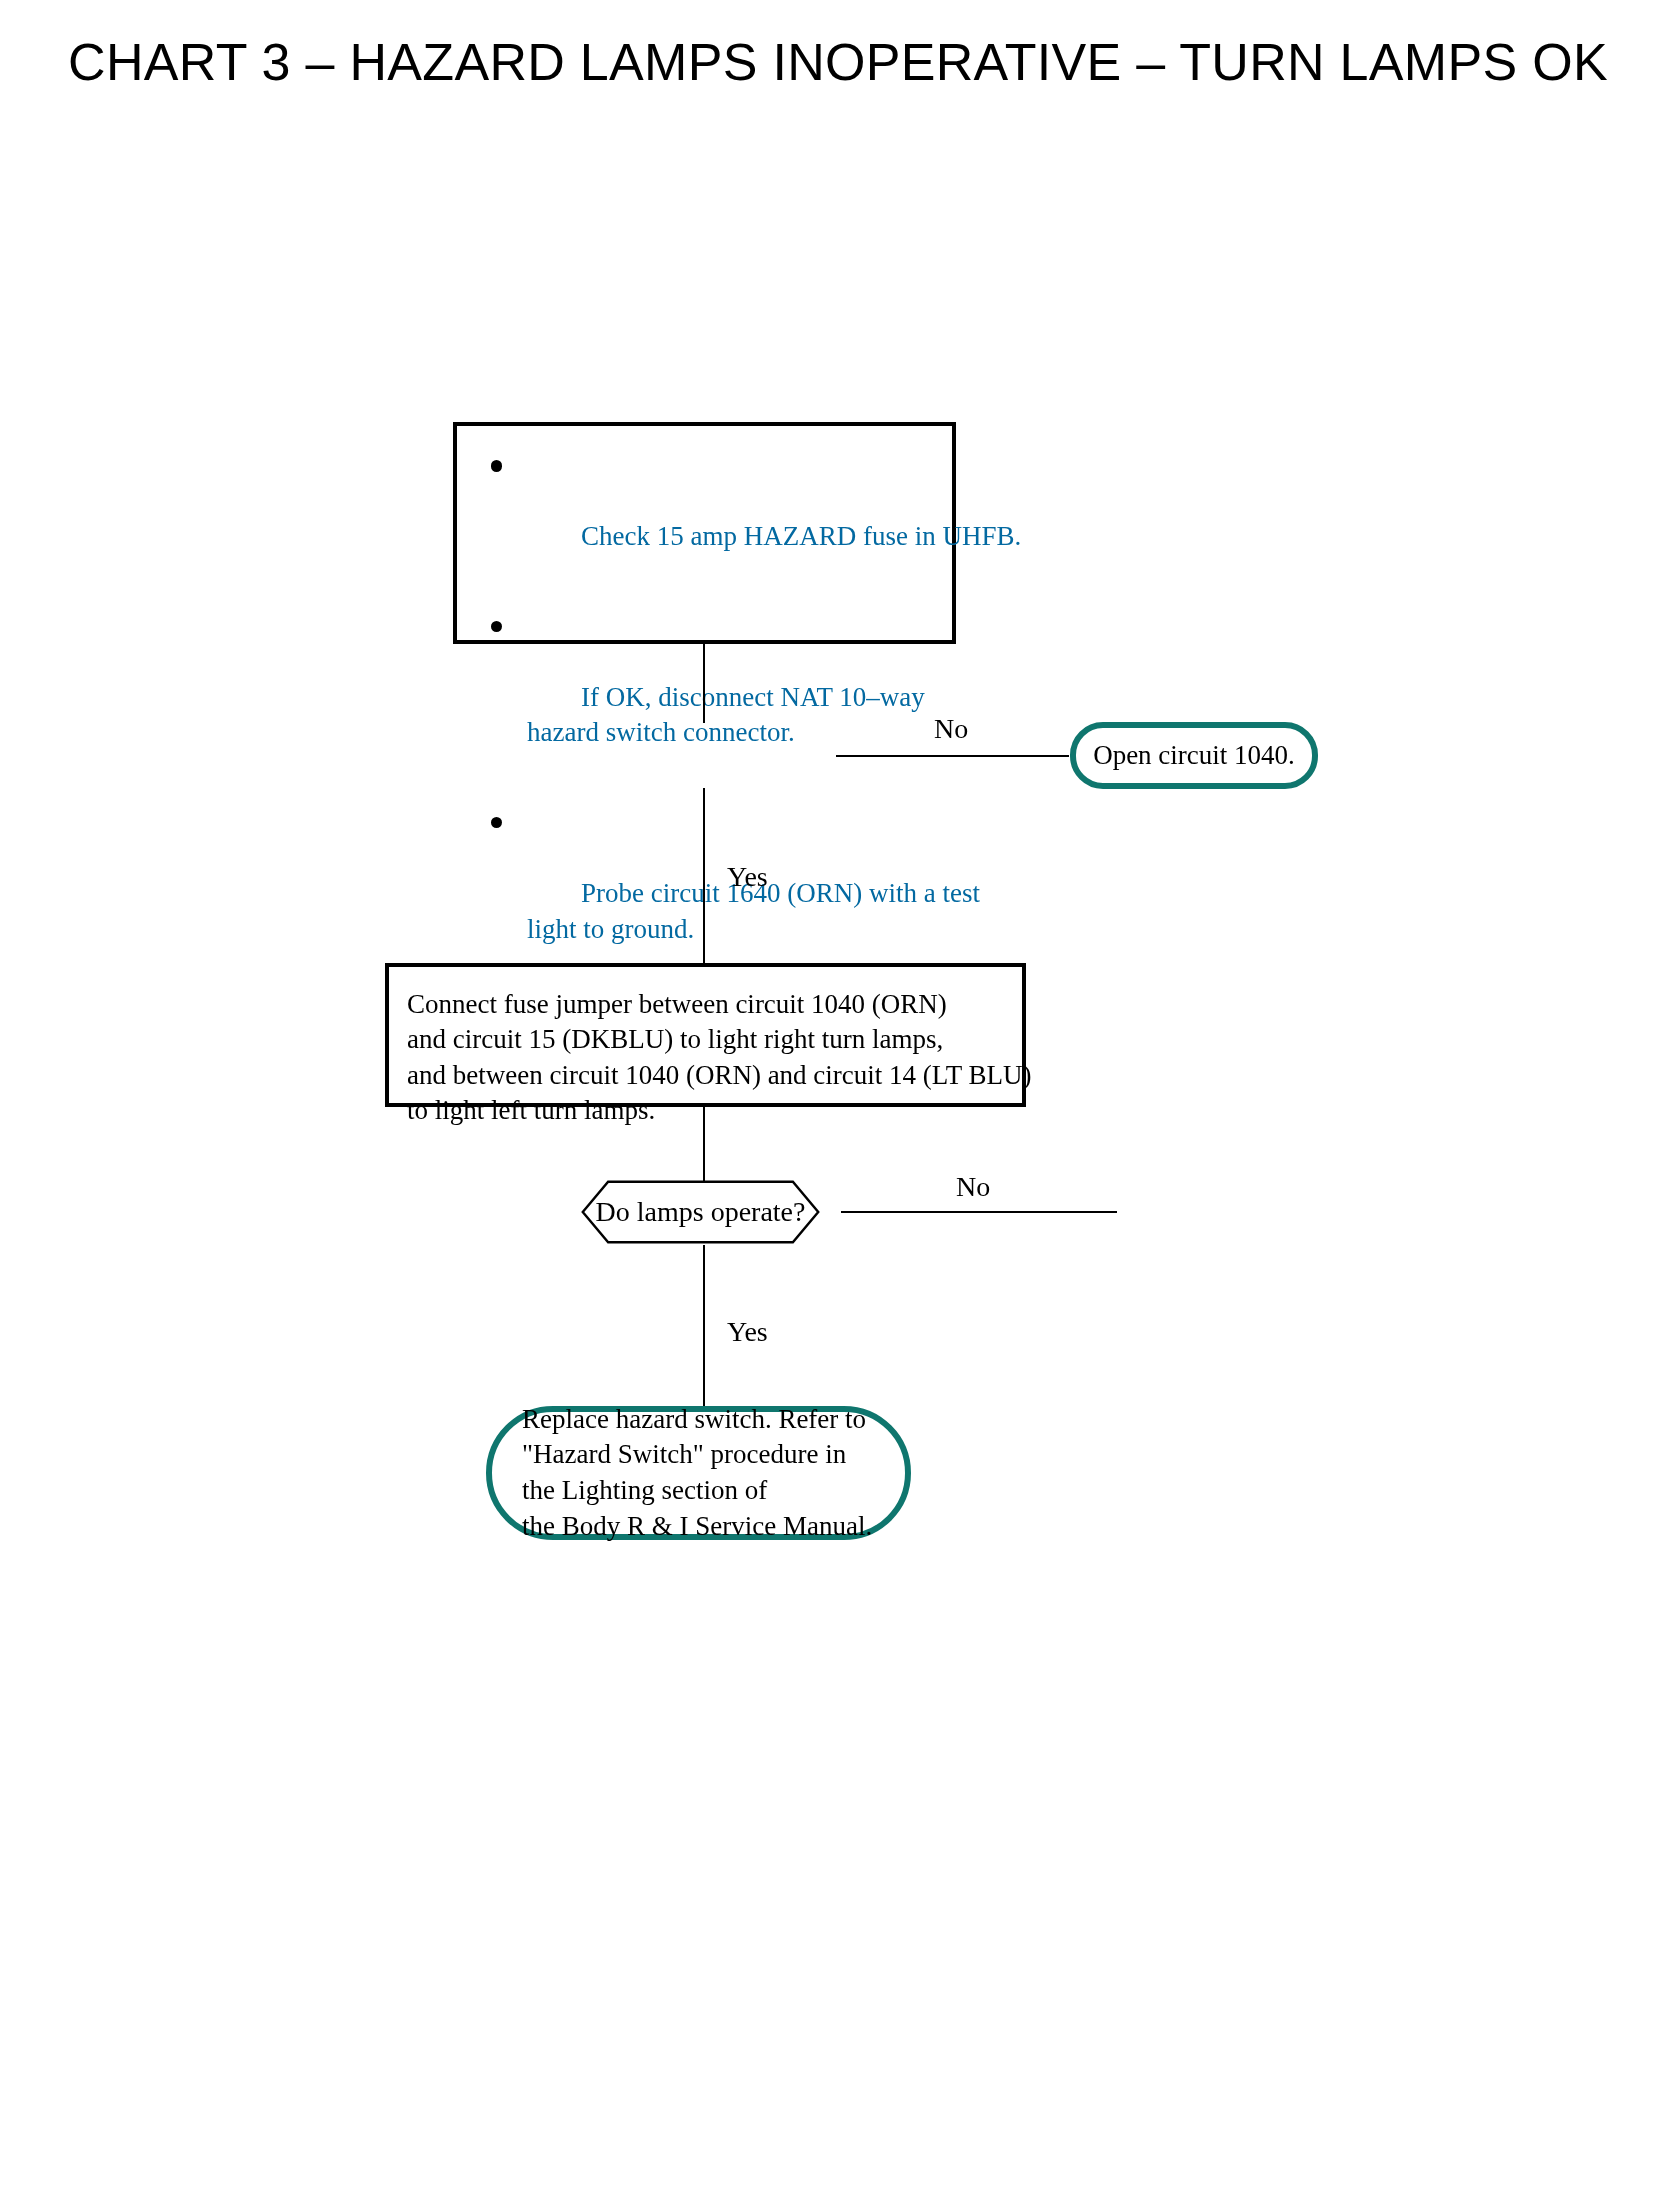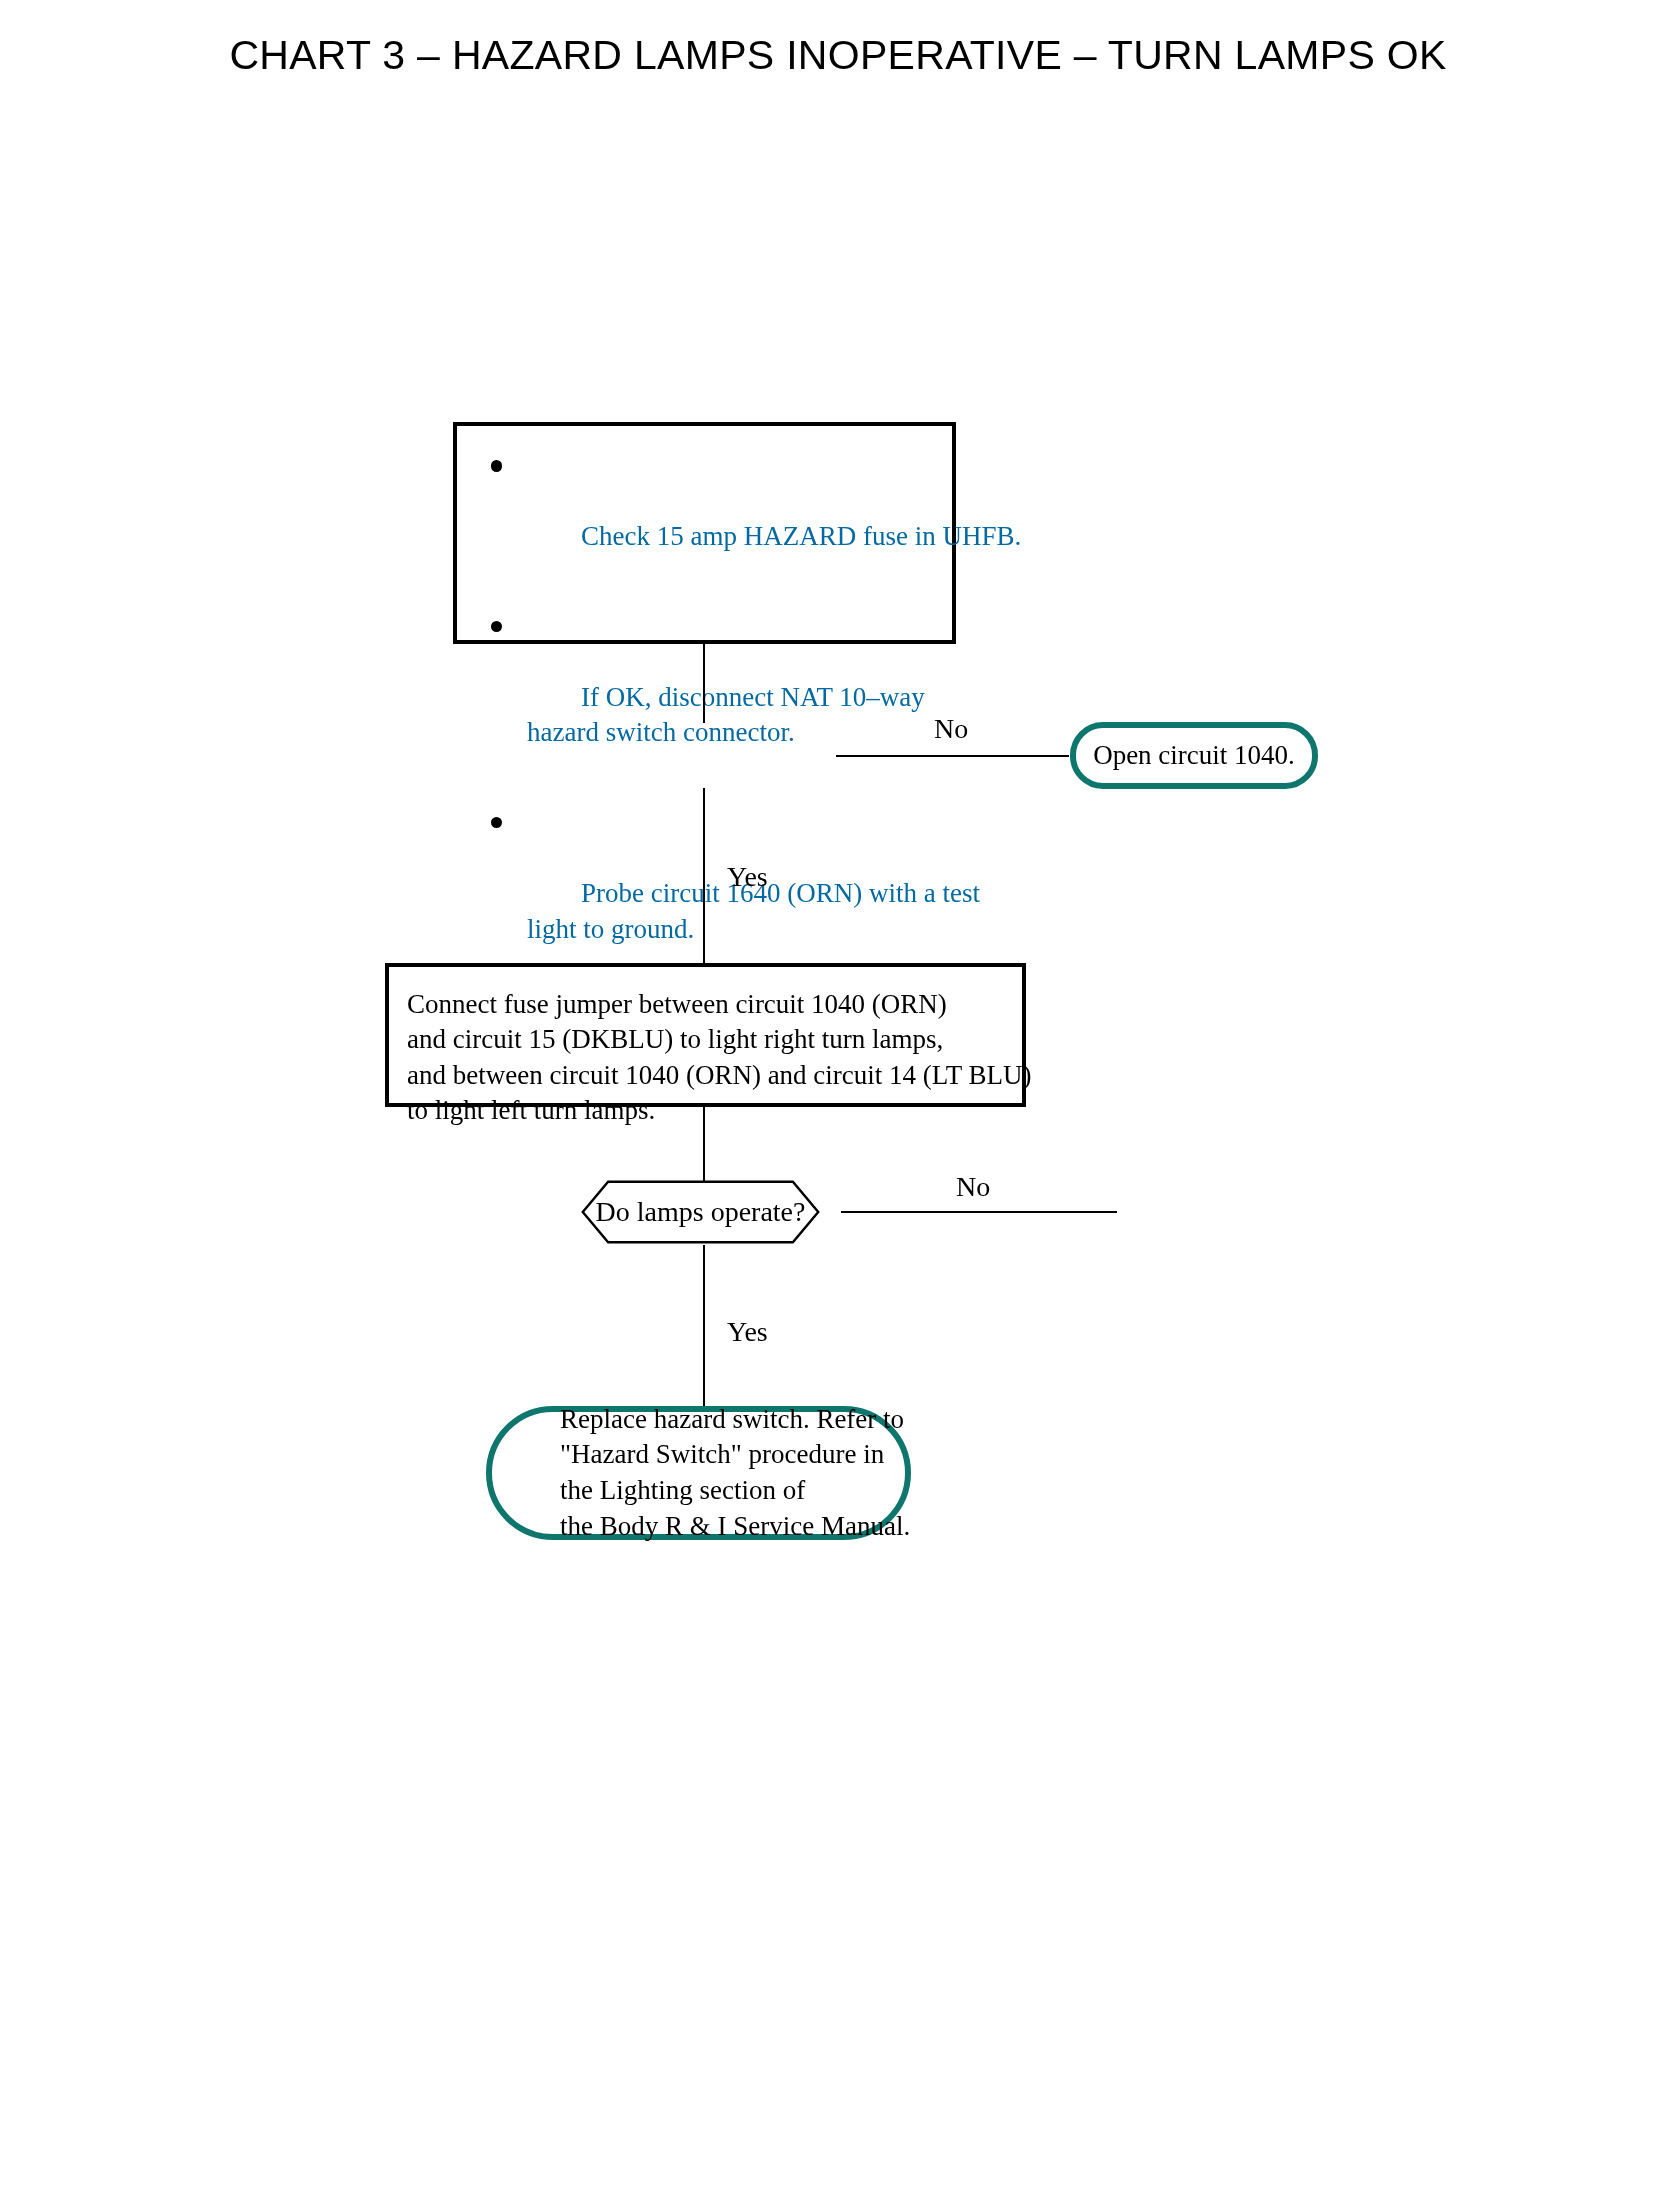--- a/index.html
+++ b/index.html
@@ -19,21 +19,21 @@
   }
 
   
   #chart-title {
     position: absolute;
     left: 0;
     top: 32px;
     width: 1676px;
     text-align: center;
     font-family: "Liberation Sans", "DejaVu Sans", sans-serif;
-    font-size: 41px;
+    font-size: 52px;
     font-weight: 400;
     letter-spacing: 0.3px;
     white-space: nowrap;
     color: #000000;
   }
 
   
   .connector-v {
     position: absolute;
     width: 0;
@@ -192,20 +192,20 @@
   </div>
 
   <div class="connector-h" style="left:841px; top:1211px; width:276px;"></div>
   <div class="branch-label" style="left:956px; top:1173px;">No</div>
 
 
   <div class="connector-v" style="left:703px; top:1245px; height:164px;"></div>
   <div class="branch-label" style="left:727px; top:1318px;">Yes</div>
 
   <div class="terminal" style="left:486px; top:1406px; width:425px; height:134px; border-radius:67px;">
-    <div class="terminal-text" style="margin-left:68px;">Replace hazard switch. Refer to
+    <div class="terminal-text" style="margin-left:30px;">Replace hazard switch. Refer to
 "Hazard Switch" procedure in
 the Lighting section of
 the Body R &amp; I Service Manual.</div>
   </div>
 
 </div>
 
 
 </body></html>

